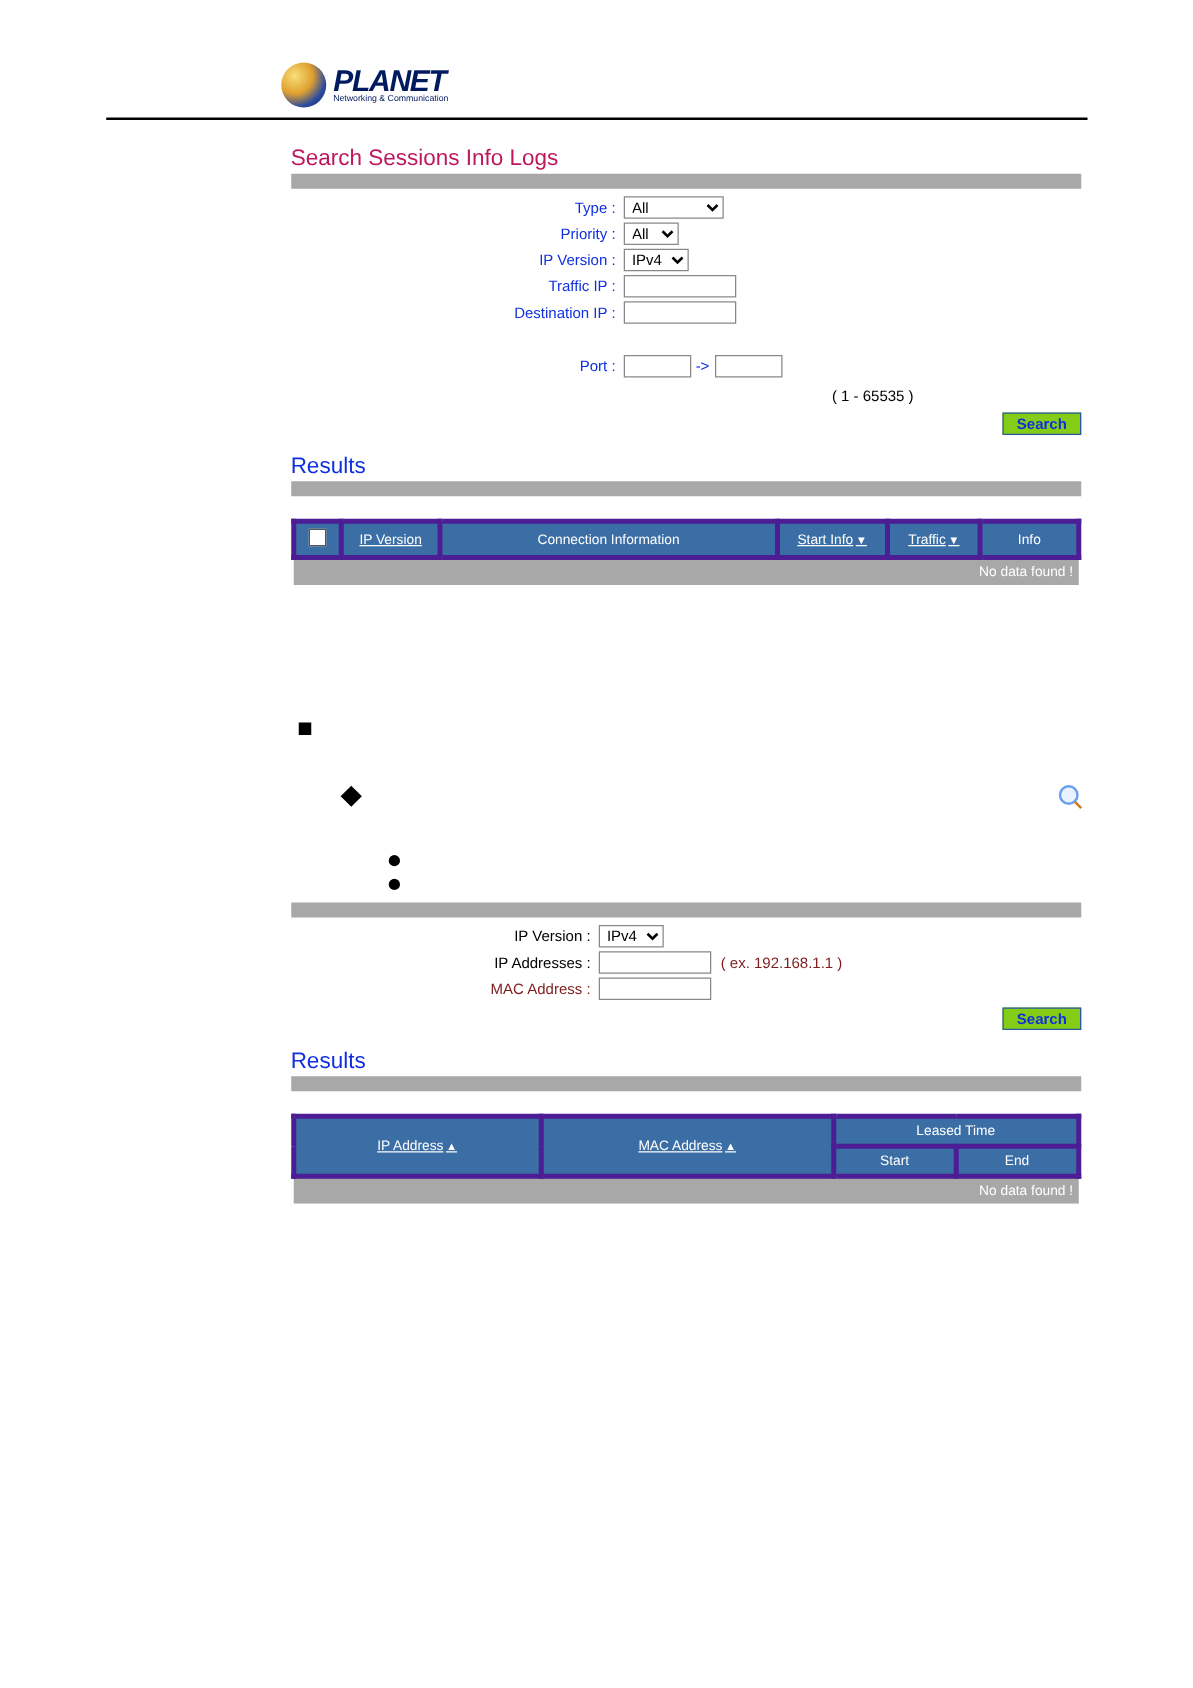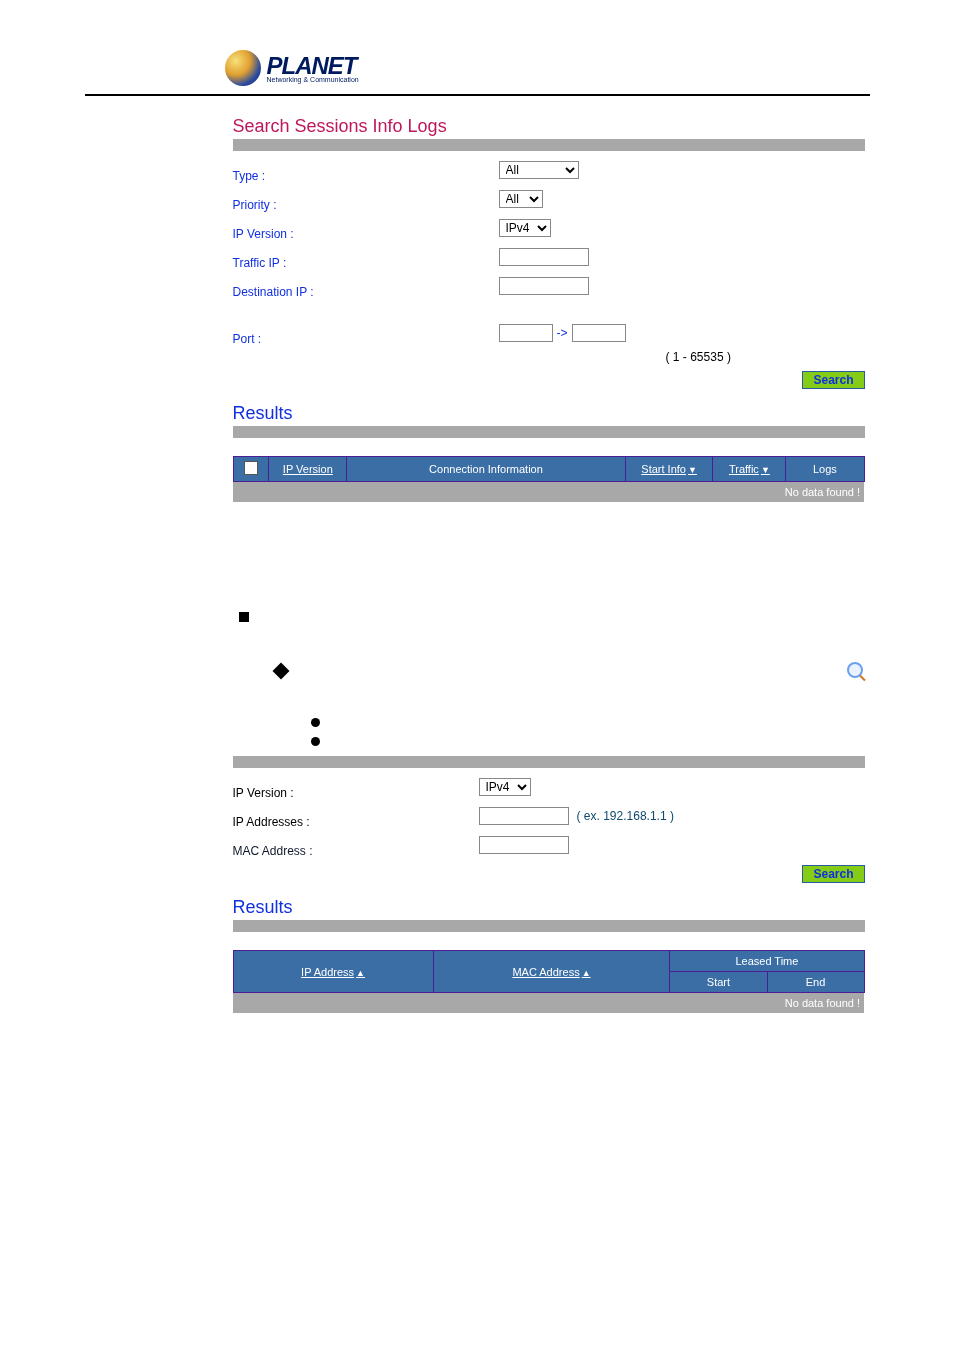--- a/index.html
+++ b/index.html
@@ -68,41 +68,41 @@
     margin: 6px 0 4px 0;
   }
   .form-row {
     display: flex;
     align-items: center;
     margin: 3px 0;
     font-size: 12px;
   }
   .form-label {
     width: 260px;
+    text-align: right;
     padding-right: 6px;
     color: #1030e0;
-    margin-top: 12px;
   }
   .form-row select,
   .form-row input[type=text] {
     font-size: 12px;
     border: 1px solid #888;
     background: #fff;
     height: 18px;
     box-sizing: border-box;
     padding: 0 2px;
   }
   .select-w1 { width: 80px; }
   .select-w2 { width: 44px; }
   .select-w3 { width: 52px; }
   .input-w1 { width: 90px; }
   .input-w2 { width: 54px; }
   .port-arrow { color: #1030e0; margin: 0 4px; font-size: 12px; }
   .hint { color: #000; font-size: 12px; margin-left: 40px; margin-top: 48px; }
-  .hint-ex { color: #0c4a6e; font-size: 12px; margin-left: 8px; }
+  .hint-ex { color: #7f1d1d; font-size: 12px; margin-left: 8px; }
   .button-row {
     text-align: right;
     margin: 6px 0 14px 0;
   }
   .btn-search {
     display: inline-block;
     background: #84cc16;
     border: 1px solid #2a5aa0;
     color: #1030e0;
     font-size: 12px;
@@ -120,21 +120,21 @@
     width: 100%;
     border-collapse: collapse;
     font-size: 11px;
     margin-top: 18px;
   }
   .table th {
     background: #3a6ea5;
     color: #fff;
     font-weight: normal;
     padding: 4px 6px;
-    border: 1px solid #4c1d95;
+    border: 4px solid #4c1d95;
     text-align: center;
   }
   .table th.sortable {
     text-decoration: underline;
     cursor: pointer;
   }
   .sort-arrow-down::after {
     content: "▼";
     font-size: 9px;
     margin-left: 2px;
@@ -263,21 +263,21 @@
     <div class="section-bar"></div>
 
     <table class="table">
       <thead>
         <tr>
           <th class="chk-cell"><span class="chk-box"></span></th>
           <th class="sortable" style="width:68px">IP Version</th>
           <th style="width:290px">Connection Information</th>
           <th class="sortable sort-arrow-down" style="width:80px">Start Info</th>
           <th class="sortable sort-arrow-down" style="width:62px">Traffic</th>
-          <th style="width:70px">Logs</th>
+          <th style="width:70px">Info</th>
         </tr>
       </thead>
       <tbody>
         <tr>
             <td class="nodata" colspan="6">No data found !</td>
           </tr>
       </tbody>
     </table>
 
     <div class="bullets">
@@ -299,21 +299,21 @@
       <div class="form-row">
         <span class="form-label" style="width:240px;color:#000">IP Version :</span>
         <select class="select-w3"><option>IPv4</option></select>
       </div>
       <div class="form-row">
         <span class="form-label" style="width:240px;color:#000">IP Addresses :</span>
         <input type="text" class="input-w1" value="" style="">
         <span class="hint-ex">( ex. 192.168.1.1 )</span>
       </div>
       <div class="form-row">
-        <span class="form-label" style="width:240px;color:#0f172a">MAC Address :</span>
+        <span class="form-label" style="width:240px;color:#7f1d1d">MAC Address :</span>
         <input type="text" class="input-w1" value="" style="">
       </div>
     </div>
     <div class="button-row">
       <button class="btn-search">Search</button>
     </div>
 
     <div class="results-title">Results</div>
     <div class="section-bar"></div>
 

